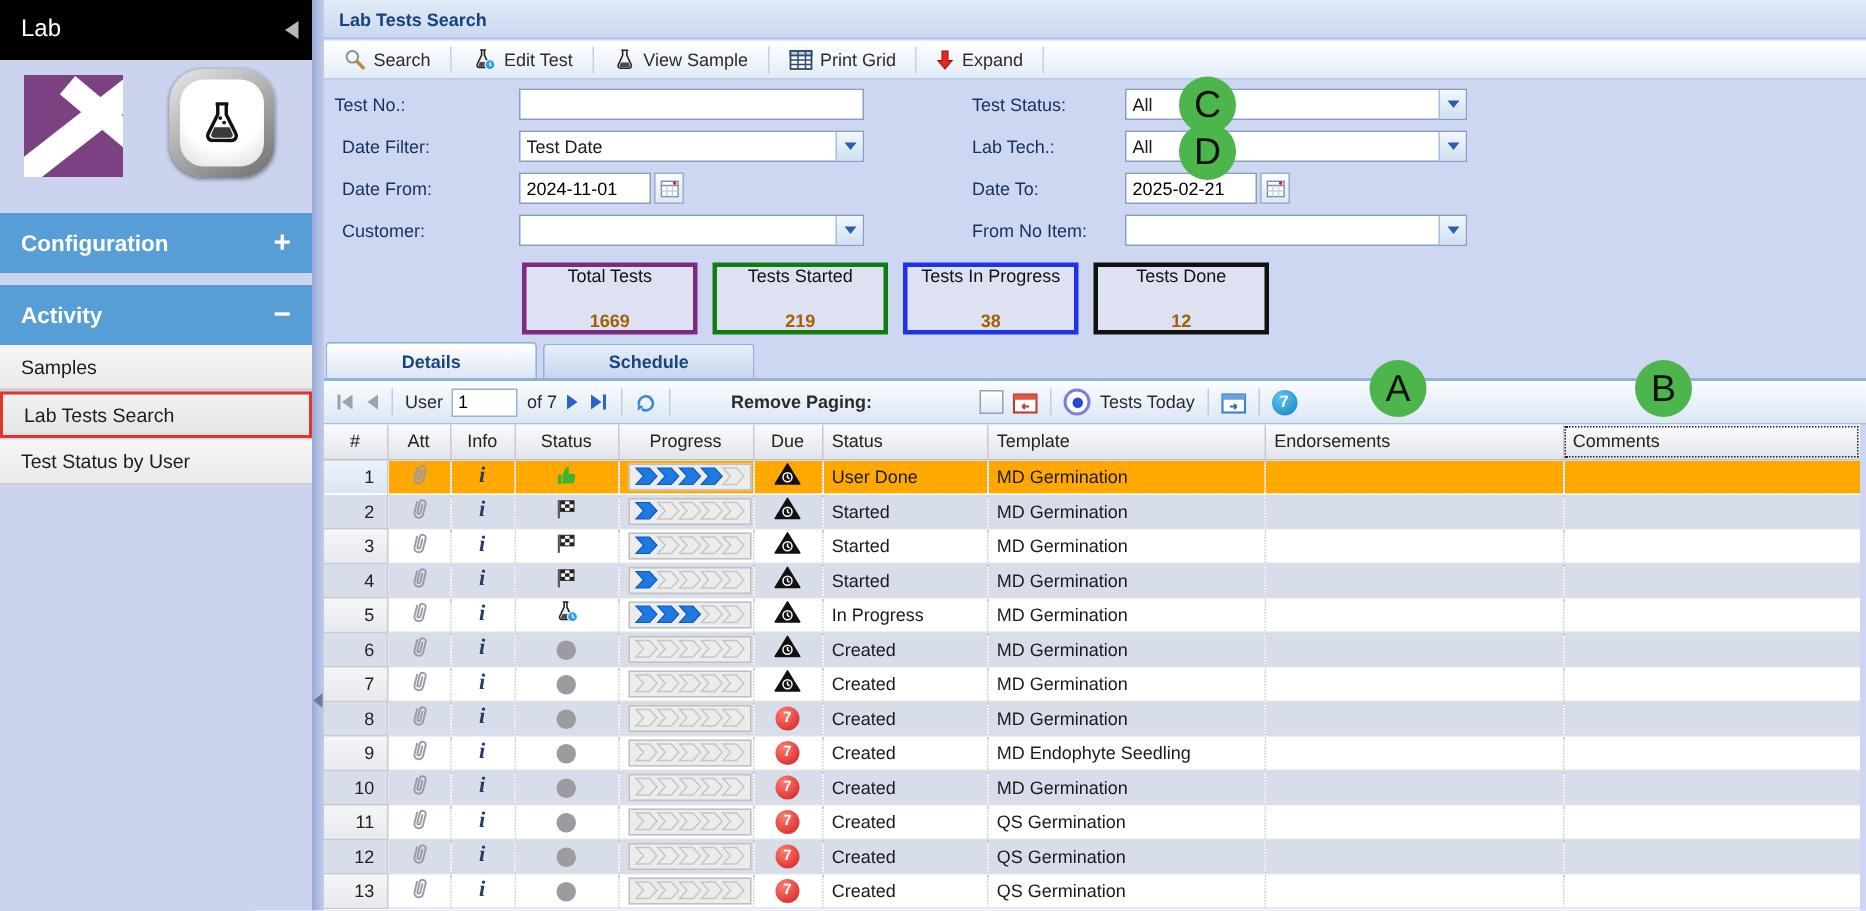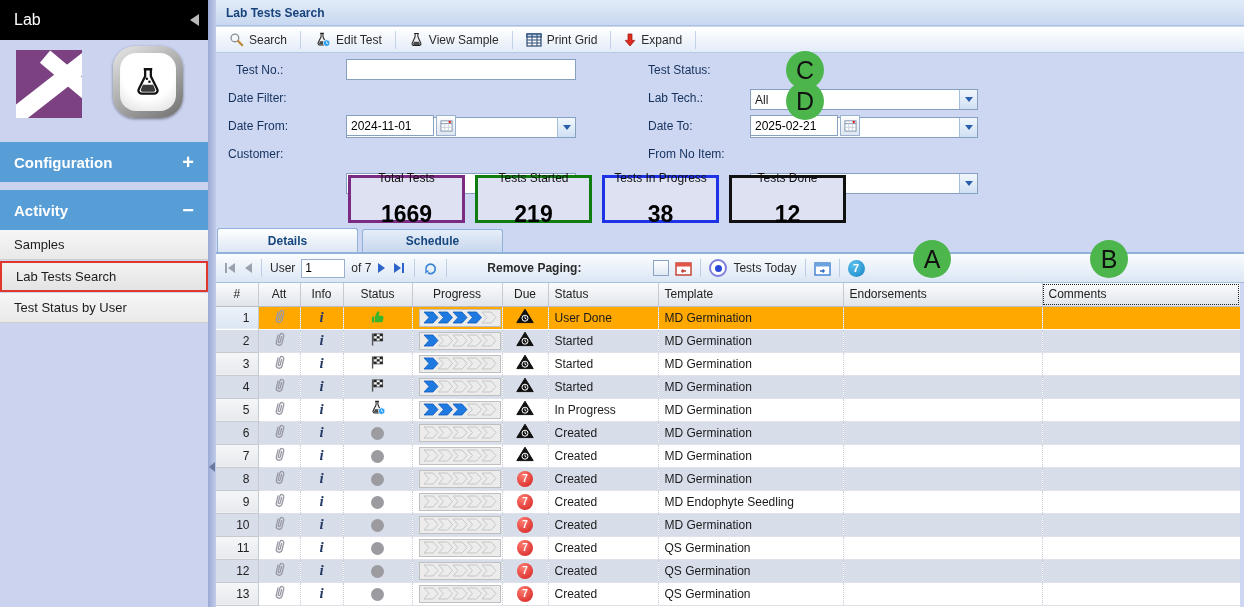--- a/index.html
+++ b/index.html
@@ -38,35 +38,35 @@
   .toolbar{position:absolute;left:0;top:27px;width:100%;height:26px;background:linear-gradient(#ffffff,#e3ecf8);
     border-bottom:1px solid #b7cbe8;display:flex;align-items:center;padding:0 6px;box-sizing:border-box;gap:4px;}
   .tb-btn{display:flex;align-items:center;gap:5px;padding:2px 7px;color:#2b2b2b;cursor:default;border-radius:2px;}
   .tb-sep{width:1px;height:18px;background:#c3d2e8;margin:0 2px;}
 
   
   .filters{position:absolute;left:0;top:53px;width:100%;height:117px;}
   .flabel{position:absolute;color:#14315e;}
   .fctrl{position:absolute;height:21px;box-sizing:border-box;}
   .tinput{width:100%;height:21px;box-sizing:border-box;border:1px solid #86a0c2;background:#fff;font:inherit;padding:0 4px;}
-  .combo{position:relative;width:100%;height:21px;border:1px solid #86a0c2;background:#fff;box-sizing:border-box;margin-top:30px;}
+  .combo{position:relative;width:100%;height:21px;border:1px solid #86a0c2;background:#fff;box-sizing:border-box;}
   .combo .val{position:absolute;left:4px;top:3px;}
   .combo .dd{position:absolute;right:0;top:0;width:17px;height:19px;background:linear-gradient(#f2f7fd,#cfe0f3);
     border-left:1px solid #a8bfdc;display:flex;align-items:center;justify-content:center;}
   .chev{width:0;height:0;border-left:4px solid transparent;border-right:4px solid transparent;border-top:5px solid #2a5fae;}
   .datebox{display:flex;}
   .datebox .tinput{width:88px;}
   .calbtn{width:20px;height:21px;margin-left:2px;border:1px solid #9ab0cc;background:linear-gradient(#fdfdfd,#dde6f2);
     box-sizing:border-box;display:flex;align-items:center;justify-content:center;}
 
   
   .sumbox{position:absolute;top:175px;width:117px;height:48px;background:#dde1f2;border:3px solid #000;
     box-sizing:border-box;display:flex;flex-direction:column;align-items:center;justify-content:center;gap:16px;}
   .sumbox .lbl{color:#111;}
-  .sumbox .val{font-weight:bold;font-size:23px;color:#000000;}
+  .sumbox .val{font-weight:bold;font-size:12px;color:#a16207;}
 
   
   .tabstrip{position:absolute;left:0;top:228px;width:100%;height:24px;border-bottom:2px solid #8fb2da;}
   .tab{position:absolute;bottom:0;height:23px;width:141px;display:flex;align-items:center;justify-content:center;
     font-weight:bold;color:#17477e;border:1px solid #8fb2da;border-bottom:none;border-radius:3px 3px 0 0;box-sizing:border-box;}
   .tab.active{background:linear-gradient(#ffffff,#dce6f4);height:24px;}
   .tab.inactive{background:linear-gradient(#e6eef9,#c7d7ee);}
 
   
   .paging{position:absolute;left:0;top:254px;width:100%;height:29px;background:linear-gradient(#fbfdff,#dbe6f4);
@@ -214,21 +214,21 @@
           <svg width="12" height="14" viewBox="0 0 12 14">
               <path d="M6 13 L1.2 7.4 H4 V1 H8 V7.4 H10.8 Z" fill="#e22b1f" stroke="#991006" stroke-width="0.7"></path>
             </svg>
         </span>
         <span>Expand</span>
       </div>
       <div class="tb-sep"></div>
     </div>
 
     <div class="filters">
-      <span class="flabel" style="left:20px;top:10px;text-align:right;">Test No.:</span>
+      <span class="flabel" style="left:7px;top:10px;text-align:right;">Test No.:</span>
       <span class="flabel" style="left:12px;top:38px;">Date Filter:</span>
       <span class="flabel" style="left:12px;top:66px;">Date From:</span>
       <span class="flabel" style="left:12px;top:94px;">Customer:</span>
 
       <div class="fctrl" style="left:130px;top:6px;width:230px;">
         <input class="tinput" value="" style="">
       </div>
       <div class="fctrl" style="left:130px;top:34px;width:230px;">
         <div class="combo">
           <span class="val">Test Date</span>

